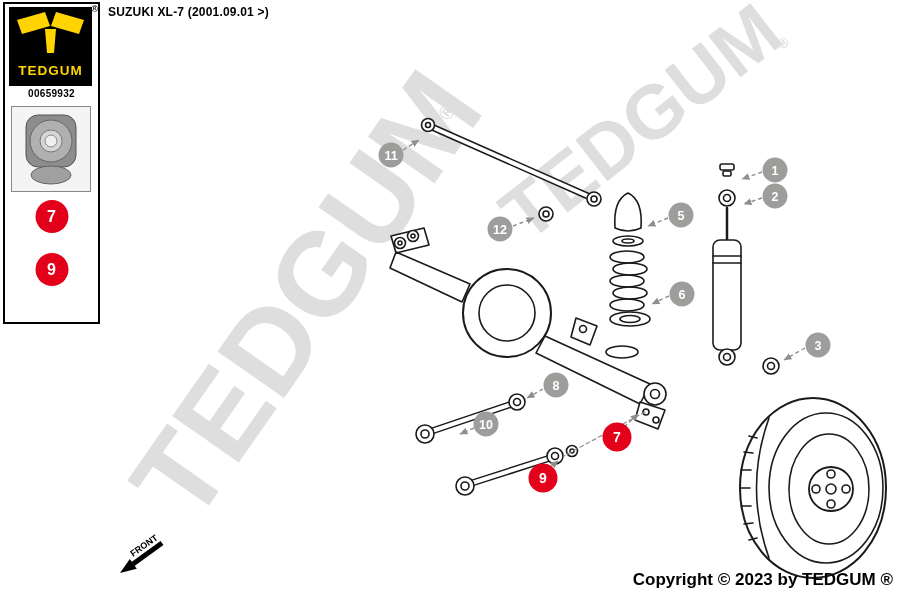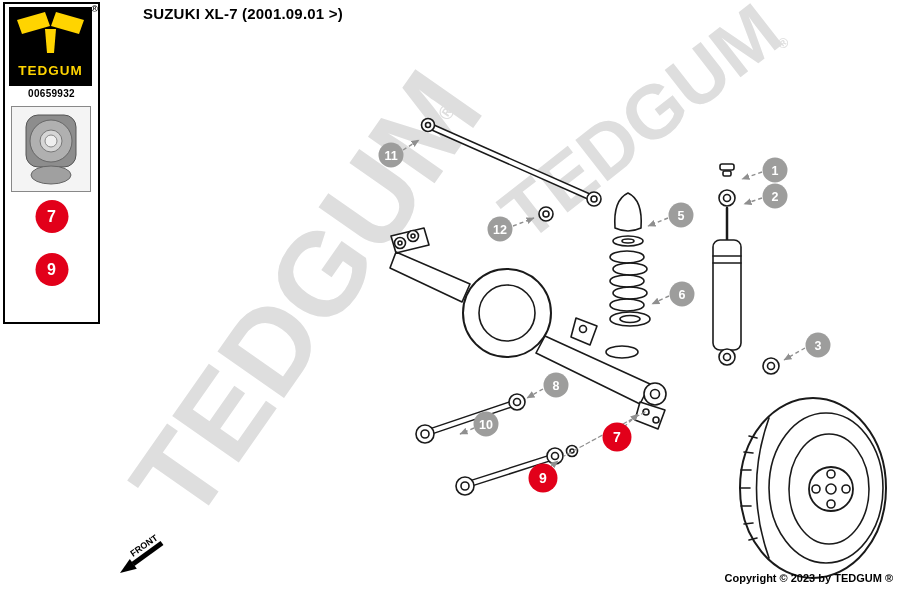--- a/index.html
+++ b/index.html
@@ -14,23 +14,23 @@
   .panel-reg{position:absolute;right:0px;top:0px;font-size:9px;font-weight:bold;}
   .part-number{position:absolute;left:0;top:84px;width:100%;text-align:center;
                font-size:10px;font-weight:bold;letter-spacing:0.3px;}
   .thumb{position:absolute;left:6px;top:102px;width:80px;height:86px;border:1px solid #888;
          background:#f4f4f4;box-sizing:border-box;}
   .badge{position:absolute;left:50%;transform:translateX(-50%);width:33px;height:33px;
          border-radius:50%;background:var(--badge-red,#e2001a);color:#fff;font-weight:bold;
          font-size:16px;display:flex;align-items:center;justify-content:center;}
   .badge-7{top:196px;} .badge-9{top:249px;}
 
-  .page-title{position:absolute;left:108px;top:5px;font-size:15px;font-weight:bold;
-              letter-spacing:0.2px;z-index:5;margin-left:35px;}
-  .footer-copyright{position:absolute;right:7px;bottom:16px;font-size:11px;font-weight:bold;z-index:5;}
+  .page-title{position:absolute;left:108px;top:5px;font-size:12px;font-weight:bold;
+              letter-spacing:0.2px;z-index:5;}
+  .footer-copyright{position:absolute;right:7px;bottom:10px;font-size:17px;font-weight:bold;z-index:5;}
 
   
   .wm text{fill:var(--watermark-gray,#dedede);font-family:"Liberation Sans",sans-serif;}
   .co text{fill:#fff;font-weight:bold;font-family:"Liberation Sans",sans-serif;}
   .co.gray circle{fill:var(--callout-gray,#9d9d9c);}
   .co.red circle{fill:var(--badge-red,#e2001a);}
   .co.gray text{font-size:12.5px;}
   .co.red text{font-size:14px;}
   .y{fill:var(--brand-yellow,#ffd400);}
 </style>

